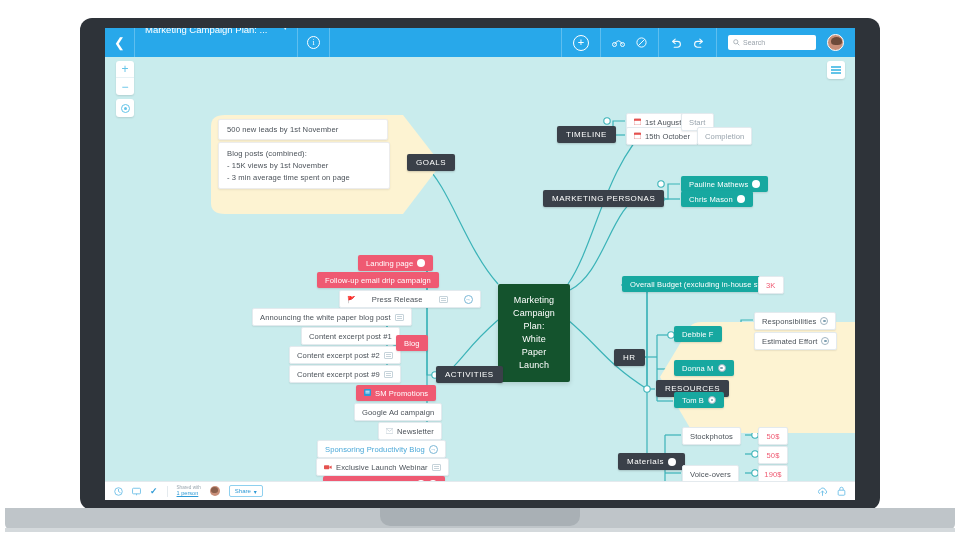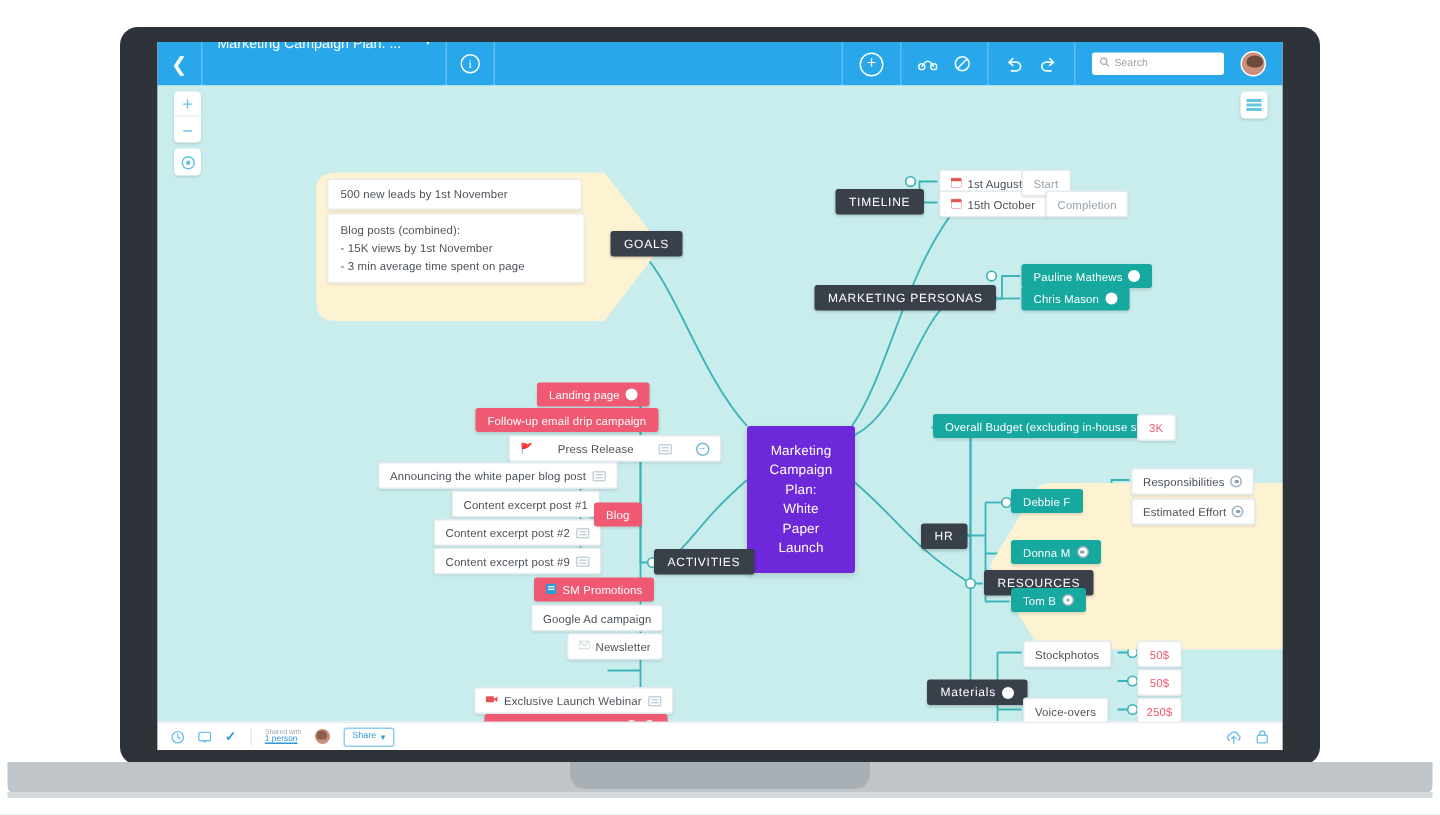--- a/index.html
+++ b/index.html
@@ -178,21 +178,21 @@
     box-shadow:0 1px 2px rgba(0,0,0,.12);
     gap:4px;
   }
   .node-teal {
     background:#17a8a0; color:#fff;
     padding:3.5px 8px;
     box-shadow:0 1px 2px rgba(0,0,0,.12);
     gap:4px;
   }
   .node-center {
-    background:#6d28d9; color:#fff;
+    background:#14532d; color:#fff;
     padding:10px 14px;
     text-align:center; line-height:1.45;
     font-size:9px;
     white-space:normal;
     box-shadow:0 2px 5px rgba(0,0,0,.14);
     display:block;
   }
   .node-goal-card {
     background:#fff; color:#4a5158;
     padding:5px 8px; border:1px solid #ececec;
@@ -583,20 +583,24 @@
       </div>
       <div class="node node-white" style="left:273px;top:365px;">
         <span class="ico-sm">
           <svg width="7" height="6" viewBox="0 0 8 6">
               <rect x="0" y="0" width="8" height="6" rx=".6" fill="#fff" stroke="#b9c6cf" stroke-width=".7"></rect>
               <path d="M.5 .6 L4 3.4 L7.5 .6" fill="none" stroke="#b9c6cf" stroke-width=".7"></path>
             </svg>
         </span>
         <span>Newsletter</span>
       </div>
+      <div class="node node-white node-link" style="left:212px;top:383px;">
+        <span>Sponsoring Productivity Blog</span>
+        <span class="badge-arrow">→</span>
+      </div>
       <div class="node node-white" style="left:211px;top:401px;">
         <span class="ico-sm">
           <svg width="8" height="6" viewBox="0 0 9 6">
               <rect x="0" y="1" width="6" height="4.4" rx=".8" fill="#e5524f"></rect>
               <path d="M6.2 2.6 L8.6 1.2 L8.6 5.2 L6.2 3.8 Z" fill="#e5524f"></path>
             </svg>
         </span>
         <span>Exclusive Launch Webinar</span>
         <span class="badge-note">
             <i></i>
@@ -657,21 +661,21 @@
         <span>Voice-overs</span>
       </div>
 
       <div class="node node-white node-money" style="left:653px;top:370px;width:30px;justify-content:center;">
         <span>50$</span>
       </div>
       <div class="node node-white node-money" style="left:653px;top:389px;width:30px;justify-content:center;">
         <span>50$</span>
       </div>
       <div class="node node-white node-money" style="left:653px;top:408px;width:30px;justify-content:center;">
-        <span>250$</span>
+        <span>190$</span>
       </div>
 
     </div>
 
     <div class="bottombar">
       <span class="bb-ico">
         <svg width="9" height="9" viewBox="0 0 10 10">
             <circle cx="5" cy="5" r="4.2" fill="none" stroke="#6ec0e8" stroke-width="1"></circle>
             <path d="M5 2.6 L5 5 L6.9 6.2" fill="none" stroke="#6ec0e8" stroke-width="1" stroke-linecap="round"></path>
           </svg>

